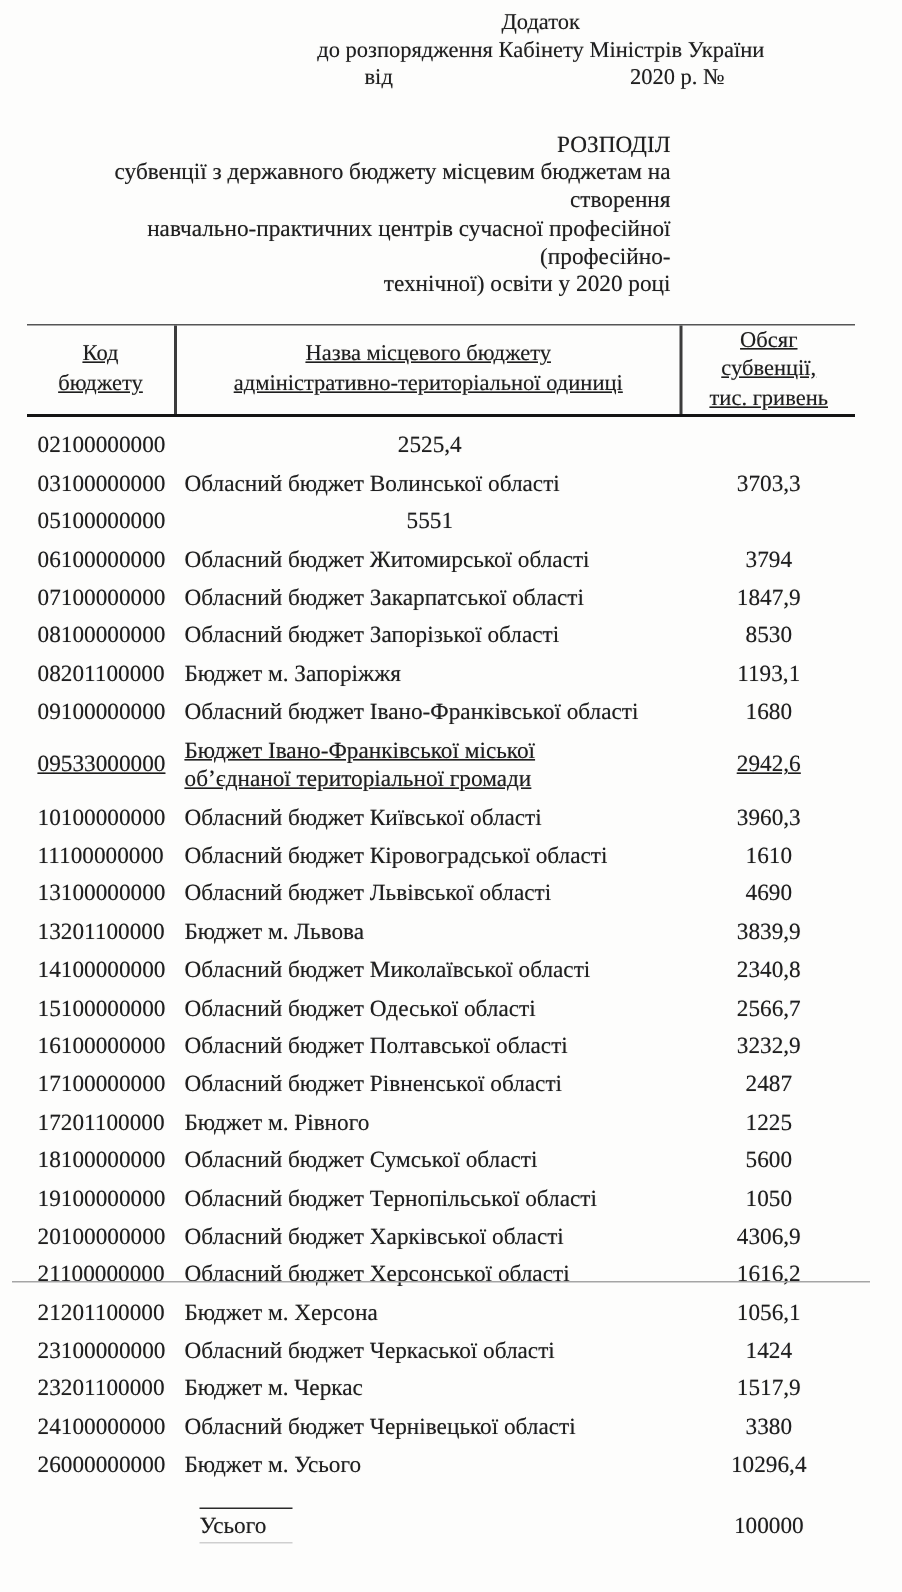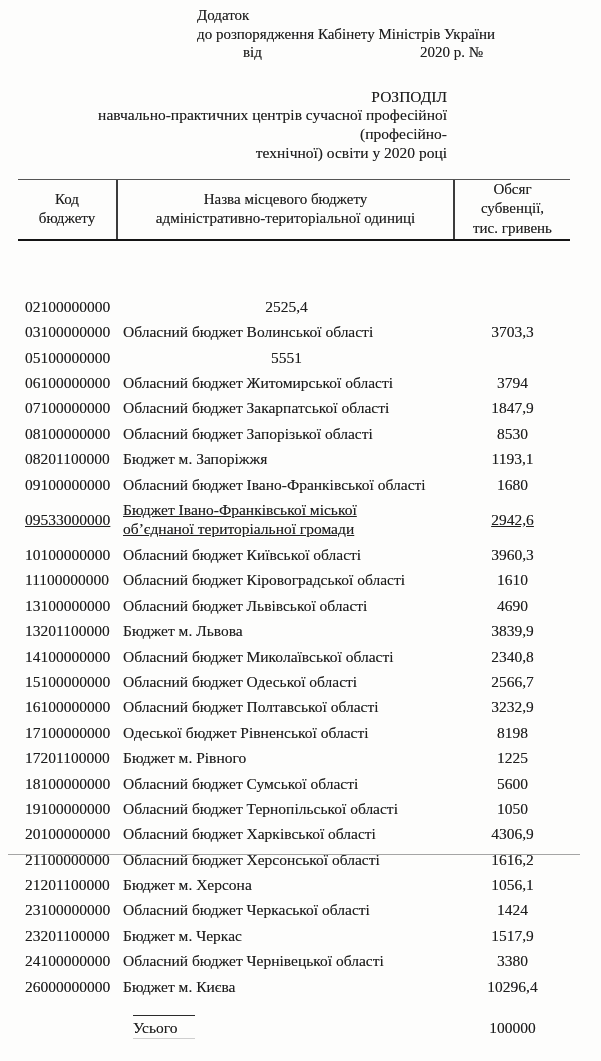--- a/index.html
+++ b/index.html
@@ -5,35 +5,35 @@
   html,body{margin:0;padding:0;}
   body{
     width:601px;height:1061px;background:#fdfdfc;position:relative;
     font-family:"Liberation Serif","DejaVu Serif",serif;
     color:#1e1e1e;
     -webkit-font-smoothing:antialiased;
   }
   .page{position:relative;width:601px;height:1061px;overflow:hidden;
     text-shadow:0 0 .5px rgba(50,50,50,.55);}
   
-  .annex{margin:0 0 0 197px;padding-top:6px;width:327px;
+  .annex{margin:0 0 0 197px;padding-top:6px;width:327px;text-align:center;
     font-size:15px;line-height:18.5px;}
   .annex-line3{display:flex;justify-content:space-between;padding:0 41px 0 46px;}
   
   .title{margin:26px 0 0 45px;width:402px;text-align:right;
     font-size:15.5px;line-height:18.8px;}
   
   .table{margin:16px 0 0 18px;width:552px;}
   .thead{display:grid;grid-template-columns:100px 337px 115px;
     border-top:1.5px solid #555;border-bottom:2.5px solid #141414;
-    height:59px;}
+    height:59px;text-decoration:underline;}
   .hcell{display:flex;flex-direction:column;justify-content:center;align-items:center;
     text-align:center;font-size:15px;line-height:19.5px;}
   .hcell.b1,.hcell.b2{border-right:2px solid #3c3c3c;}
-  .tbody{padding-top:6px;margin-top:47px;}
+  .tbody{padding-top:6px;}
   .trow{display:grid;grid-template-columns:100px 337px 115px;
     min-height:25.4px;align-items:center;font-size:15.5px;line-height:19px;}
   .trow.tall{min-height:45px;text-decoration:underline;}
   .code-cell{padding-left:7px;}
   .name-cell{padding-left:5px;}
   .amount-cell{text-align:center;}
   
   .break-line{position:absolute;left:8px;top:854px;width:572px;height:1px;
     background:#a5a5a5;}
   
@@ -54,20 +54,21 @@
     <div>Додаток</div>
     <div>до розпорядження Кабінету Міністрів України</div>
     <div class="annex-line3">
       <span>від</span>
       <span>2020 р. №</span>
     </div>
   </div>
 
   <div class="title">
     <div>РОЗПОДІЛ</div>
+    <div>субвенції з державного бюджету місцевим бюджетам на створення</div>
     <div>навчально-практичних центрів сучасної професійної (професійно-</div>
     <div>технічної) освіти у 2020 році</div>
   </div>
 
   <div class="table">
     <div class="thead">
       <div class="hcell b1">
         <div>Код</div>
         <div>бюджету</div>
       </div>
@@ -185,23 +186,23 @@
         <div class="trow">
           <div class="cell code-cell">16100000000</div>
           <div class="cell name-cell">
             <div>Обласний бюджет Полтавської області</div>
           </div>
           <div class="cell amount-cell">3232,9</div>
         </div>
         <div class="trow">
           <div class="cell code-cell">17100000000</div>
           <div class="cell name-cell">
-            <div>Одеської бюджет Рівненської області</div>
-          </div>
-          <div class="cell amount-cell">8198</div>
+            <div>Обласний бюджет Рівненської області</div>
+          </div>
+          <div class="cell amount-cell">2487</div>
         </div>
         <div class="trow">
           <div class="cell code-cell">17201100000</div>
           <div class="cell name-cell">
             <div>Бюджет м. Рівного</div>
           </div>
           <div class="cell amount-cell">1225</div>
         </div>
         <div class="trow">
           <div class="cell code-cell">18100000000</div>
@@ -255,21 +256,21 @@
         <div class="trow">
           <div class="cell code-cell">24100000000</div>
           <div class="cell name-cell">
             <div>Обласний бюджет Чернівецької області</div>
           </div>
           <div class="cell amount-cell">3380</div>
         </div>
         <div class="trow">
           <div class="cell code-cell">26000000000</div>
           <div class="cell name-cell">
-            <div>Бюджет м. Києва</div>
+            <div>Бюджет м. Усього</div>
           </div>
           <div class="cell amount-cell">10296,4</div>
         </div>
       </div>
   </div>
 
   <div class="break-line"></div>
 
   <div class="total-row">
     <div class="total-label-wrap">

